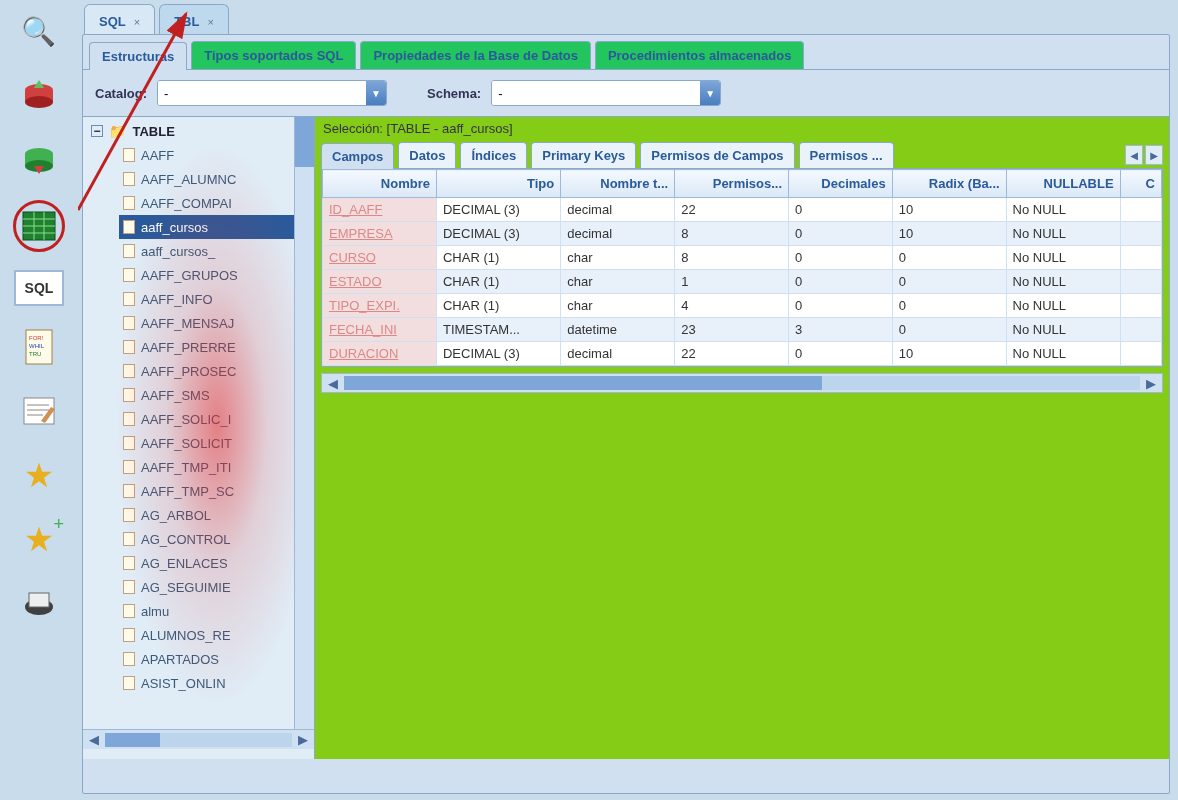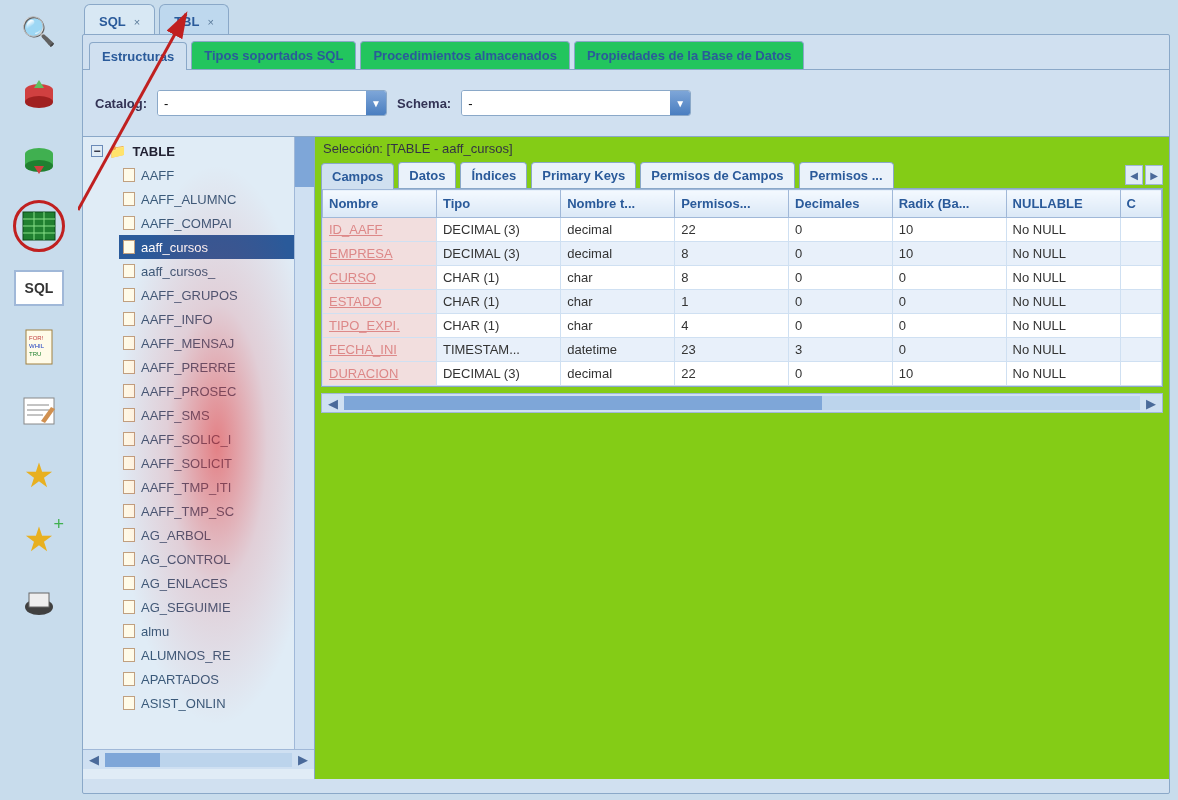--- a/index.html
+++ b/index.html
@@ -59,21 +59,21 @@
   
   .big-tabs { display:flex; padding:6px 6px 0 6px; border-bottom:1px solid #8aa8c8; }
   .big-tab {
     background:#22c55e; border:1px solid #8aa8c8; border-bottom:none;
     padding:6px 12px; margin-right:4px; border-radius:4px 4px 0 0;
     color:#2a5a9a; font-weight:bold; cursor:pointer;
   }
   .big-tab.active { background:#d0e0f0; position:relative; top:1px;}
 
   .filter-row {
-    display:flex; align-items:center; gap:10px; padding:20px 12px;
+    display:flex; align-items:center; gap:10px; padding:10px 12px;
     border-bottom:1px solid #8aa8c8;
   }
   .filter-row label { color:#335; font-weight:bold; }
   .combo {
     display:flex; align-items:center;
     border:1px solid #8aa8c8; border-radius:3px; background:#fff;
     height:26px; overflow:hidden;
   }
   .combo input { border:none; outline:none; padding:0 6px; height:100%; background:#fff; font-size:13px;}
   .combo .arrow {
@@ -128,21 +128,21 @@
   .sub-tab.active { background:#d0e0f0; position:relative; top:1px;}
   .sub-nav { margin-left:auto; display:flex; gap:2px;}
   .sub-nav span{ width:18px;height:20px; background:#e0ecf6; border:1px solid #a0b8d8; display:flex;align-items:center;justify-content:center; font-size:10px; color:#4a6a9a; cursor:pointer;}
 
   .grid-wrap { border:1px solid #8aa8c8; margin:0 6px; background:#fff; }
   table.grid { width:100%; border-collapse:collapse; table-layout:fixed; font-size:13px;}
   table.grid th {
     background:linear-gradient(#f4f9ff,#dae8f6);
     color:#2a5a9a; font-weight:bold; padding:6px 6px;
     border:1px solid #a0b8d8;
-    text-align:left; white-space:nowrap; overflow:hidden;
+    text-align:right; white-space:nowrap; overflow:hidden;
   }
   table.grid td {
     border:1px solid #cfe0f2; padding:4px 6px;
     white-space:nowrap; overflow:hidden;
     background:#fff;
   }
   table.grid tr:nth-child(even) td { background:#e8f0fa; }
   table.grid td.name { color:#d88; background:#f2dede !important;text-decoration:underline;}
 
   .hscroll-detail {
@@ -228,31 +228,31 @@
         <div class="file-tab active">
           <span>TBL</span>
           <span class="x">×</span>
         </div>
       </div>
 
     <div class="panel">
       <div class="big-tabs" id="big-tabs">
           <div class="big-tab active">Estructuras</div>
           <div class="big-tab">Tipos soportados SQL</div>
+          <div class="big-tab">Propiedades de la Base de Datos</div>
           <div class="big-tab">Procedimientos almacenados</div>
-          <div class="big-tab">Propiedades de la Base de Datos</div>
         </div>
 
       <div class="filter-row">
         <label>Catalog:</label>
         <div class="combo" style="width:230px">
           <input style="width: 100%;" value="-">
           <div class="arrow">▼</div>
         </div>
-        <label style="">Schema:</label>
+        <label style="margin-left:30px">Schema:</label>
         <div class="combo" style="width:230px">
           <input style="width: 100%;" value="-">
           <div class="arrow">▼</div>
         </div>
       </div>
 
       <div class="body-split">
 
         <div class="tree-wrap">
           <div class="tree-inner">

